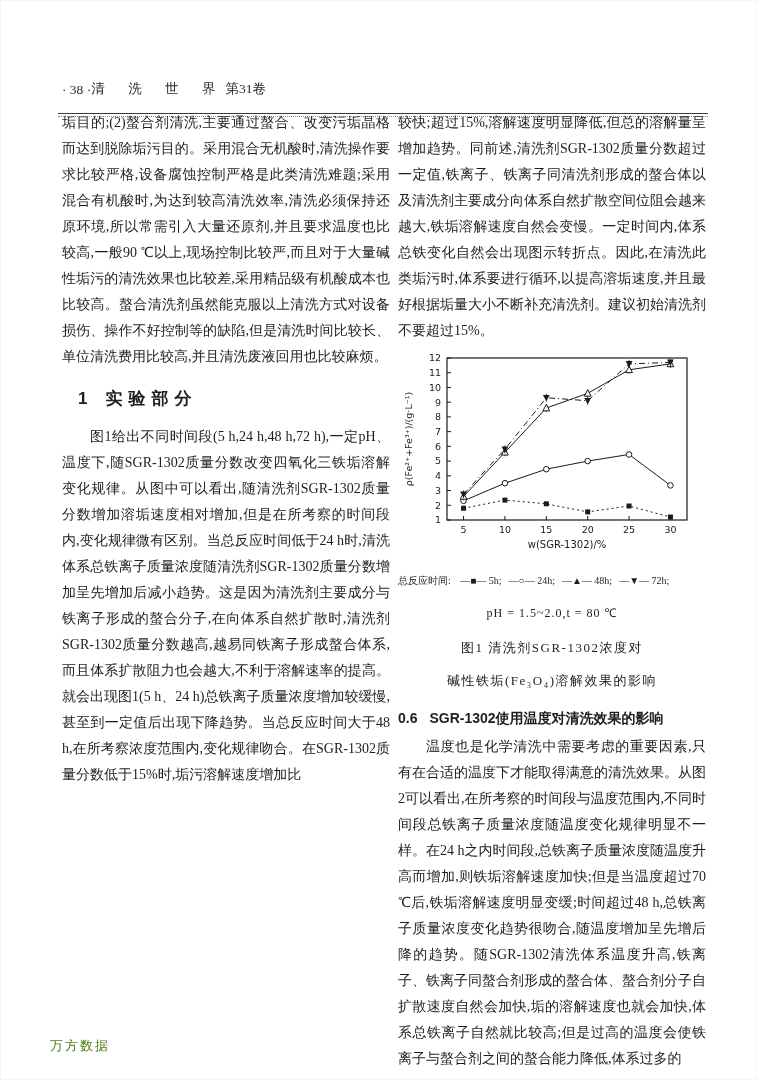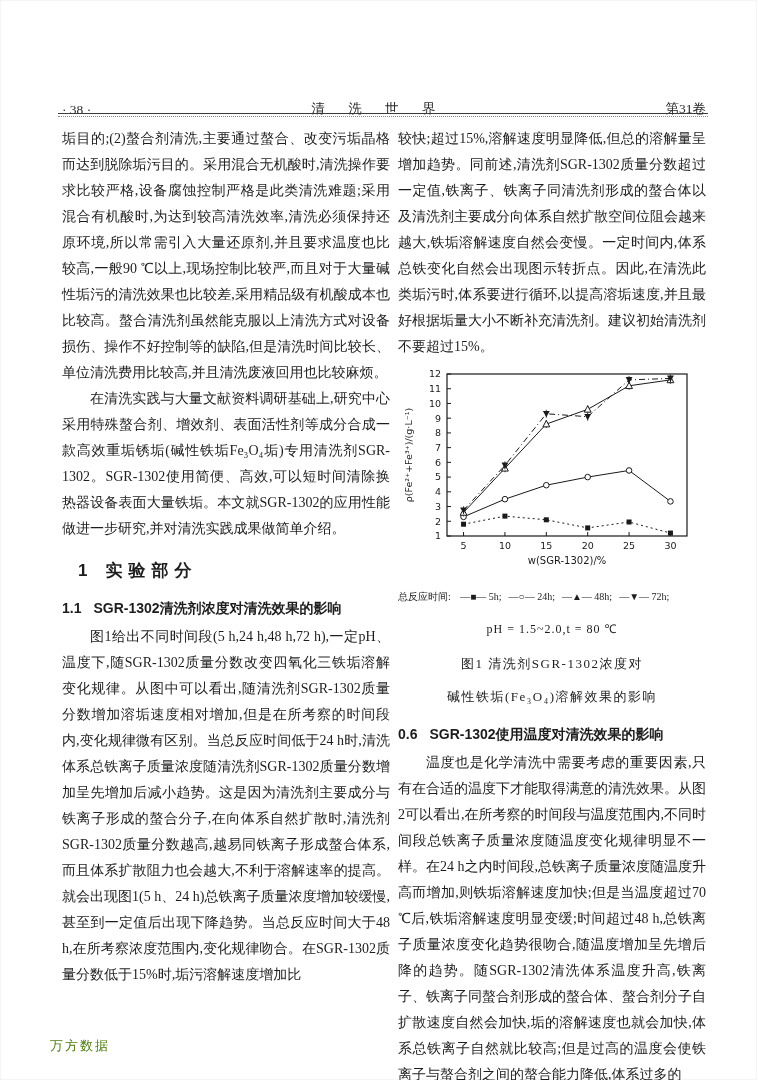--- a/index.html
+++ b/index.html
@@ -4,35 +4,35 @@
 <style>
   * { margin:0; padding:0; box-sizing:border-box; }
   html,body { background:#f2f2f0; }
   body { font-family:"Liberation Serif", serif; color:#1c1c1c; }
   .page {
     position:relative; width:757px; height:1080px; background:#ffffff;
     overflow:hidden; box-shadow:inset 0 0 2px #ddd;
   }
   
   .hdr {
-    position:absolute; left:62px; top:96px; width:644px; height:22px;
-    display:flex; justify-content:space-between; align-items:flex-end;
+    position:absolute; left:62px; top:76px; width:644px; height:22px;
+    display:flex; justify-content:flex-start; align-items:flex-end;
     font-size:13.5px; color:#2a2a2a;
   }
   .hdr .journal { letter-spacing:10px; }
   .hdr-rule {
     position:absolute; left:58px; top:113px; width:650px; height:0;
     border-top:1px solid #3a3a3a;
   }
   .hdr-rule2 {
     position:absolute; left:58px; top:116px; width:650px; height:0;
     border-top:1px dotted #8a8a8a;
   }
   
-  .col { position:absolute; top:126px; font-size:14px; line-height:26px;
+  .col { position:absolute; top:110px; font-size:14px; line-height:26px;
          text-align:justify; text-justify:inter-ideograph; color:#1d1d1d; }
   .col-left  { left:62px;  width:328px; }
   .col-right { left:398px; width:308px; }
   .para { text-indent:0; }
   .para.indent { text-indent:2em; }
   .sec-h1 {
     font-weight:bold; font-size:17px; letter-spacing:6px;
     margin:16px 0 12px 16px; font-family:"Liberation Sans", sans-serif;
   }
   .sec-h1 .num { letter-spacing:0; margin-right:18px; }
@@ -67,26 +67,22 @@
   <div class="hdr">
     <span>· 38 ·</span>
     <span class="journal">清 洗 世 界</span>
     <span>第31卷</span>
   </div>
   <div class="hdr-rule"></div>
   <div class="hdr-rule2"></div>
 
   <div class="col col-left">
     <p class="para">垢目的;(2)螯合剂清洗,主要通过螯合、改变污垢晶格而达到脱除垢污目的。采用混合无机酸时,清洗操作要求比较严格,设备腐蚀控制严格是此类清洗难题;采用混合有机酸时,为达到较高清洗效率,清洗必须保持还原环境,所以常需引入大量还原剂,并且要求温度也比较高,一般90 ℃以上,现场控制比较严,而且对于大量碱性垢污的清洗效果也比较差,采用精品级有机酸成本也比较高。螯合清洗剂虽然能克服以上清洗方式对设备损伤、操作不好控制等的缺陷,但是清洗时间比较长、单位清洗费用比较高,并且清洗废液回用也比较麻烦。</p>
-    <p class="para indent">在清洗实践与大量文献资料调研基础上,研究中心采用特殊螯合剂、增效剂、表面活性剂等成分合成一款高效重垢锈垢(碱性铁垢Fe₃O₄垢)专用清洗剂SGR-1302。SGR-1302使用简便、高效,可以短时间清除换热器设备表面大量铁垢。本文就SGR-1302的应用性能做进一步研究,并对清洗实践成果做简单介绍。</p>
     <div class="sec-h1">
       <span class="num">1</span><span>实验部分</span>
-    </div>
-    <div class="sec-h2">
-      <span class="num">1.1</span><span>SGR-1302清洗剂浓度对清洗效果的影响</span>
     </div>
     <p class="para indent">图1给出不同时间段(5 h,24 h,48 h,72 h),一定pH、温度下,随SGR-1302质量分数改变四氧化三铁垢溶解变化规律。从图中可以看出,随清洗剂SGR-1302质量分数增加溶垢速度相对增加,但是在所考察的时间段内,变化规律微有区别。当总反应时间低于24 h时,清洗体系总铁离子质量浓度随清洗剂SGR-1302质量分数增加呈先增加后减小趋势。这是因为清洗剂主要成分与铁离子形成的螯合分子,在向体系自然扩散时,清洗剂SGR-1302质量分数越高,越易同铁离子形成螯合体系,而且体系扩散阻力也会越大,不利于溶解速率的提高。就会出现图1(5 h、24 h)总铁离子质量浓度增加较缓慢,甚至到一定值后出现下降趋势。当总反应时间大于48 h,在所考察浓度范围内,变化规律吻合。在SGR-1302质量分数低于15%时,垢污溶解速度增加比</p>
   </div>
 
   <div class="col col-right">
     <p class="para">较快;超过15%,溶解速度明显降低,但总的溶解量呈增加趋势。同前述,清洗剂SGR-1302质量分数超过一定值,铁离子、铁离子同清洗剂形成的螯合体以及清洗剂主要成分向体系自然扩散空间位阻会越来越大,铁垢溶解速度自然会变慢。一定时间内,体系总铁变化自然会出现图示转折点。因此,在清洗此类垢污时,体系要进行循环,以提高溶垢速度,并且最好根据垢量大小不断补充清洗剂。建议初始清洗剂不要超过15%。</p>
 
     <div class="figure">
       <div class="fig-chart"><svg width="302" height="214" xmlns="http://www.w3.org/2000/svg">
             <rect x="46" y="10" width="240" height="162" fill="none" stroke="#1a1a1a" stroke-width="1.2"></rect>

